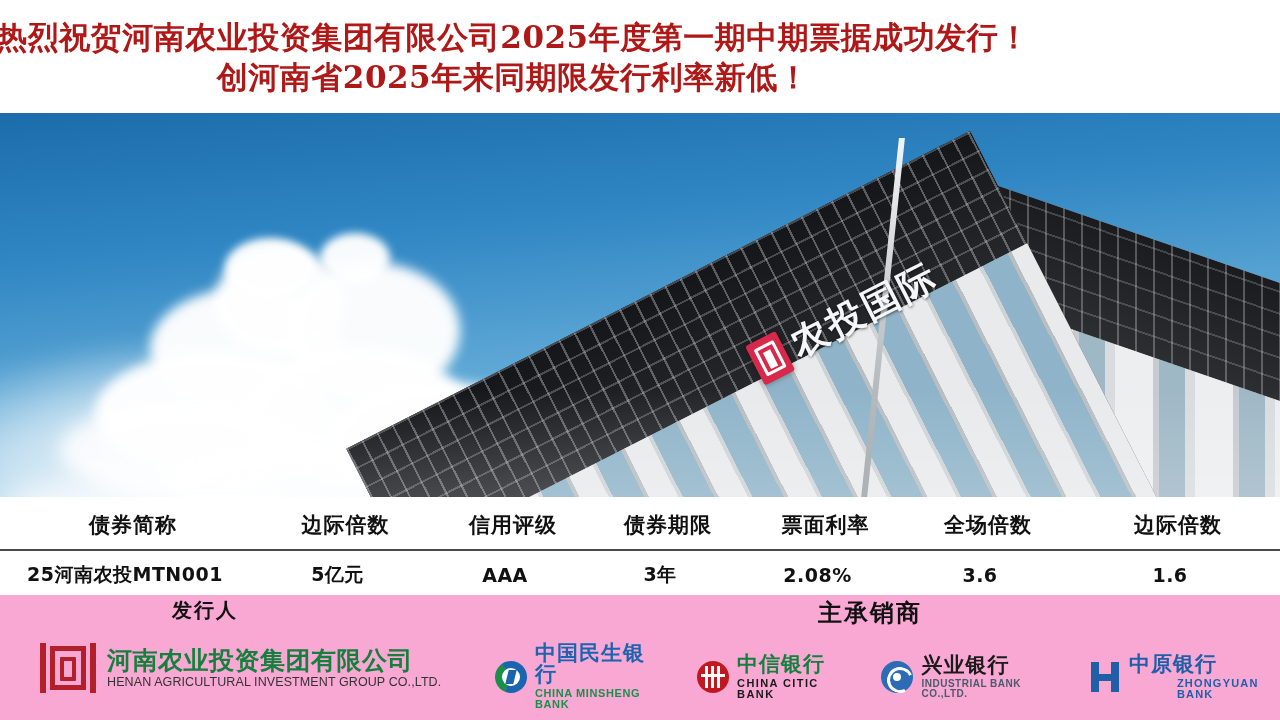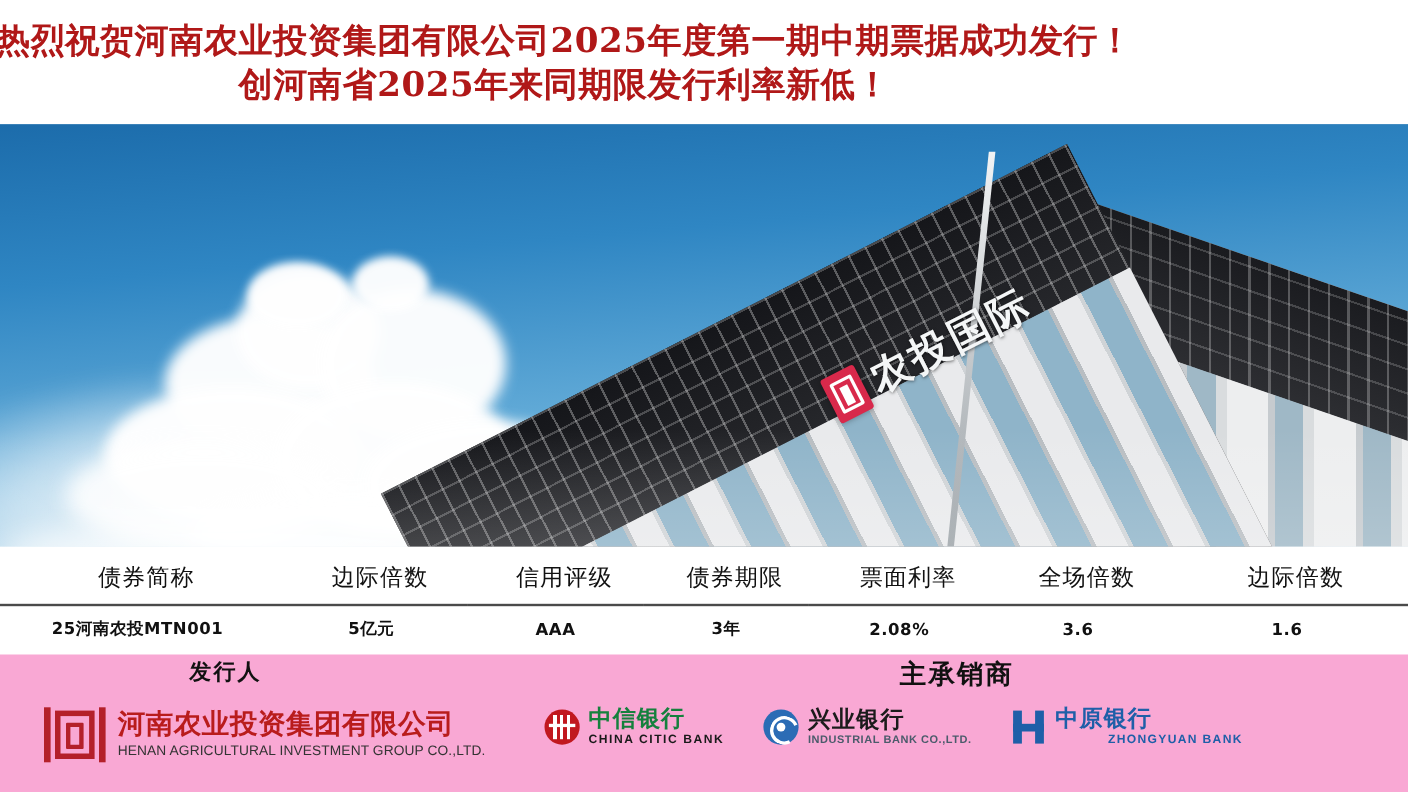--- a/index.html
+++ b/index.html
@@ -126,25 +126,25 @@
   }
 
   
   .table-wrap{position:absolute;left:0;top:497px;width:1280px;height:98px;background:#fff;}
   table.bond{width:1280px;border-collapse:collapse;table-layout:fixed;}
   table.bond th,table.bond td{
     text-align:center;font-weight:normal;color:#111;
     font-family:"DejaVu Serif","Liberation Serif",serif;
   }
   table.bond th{
-    font-size:21px;padding:14px 0 10px 16px;letter-spacing:1px;font-weight:normal;
+    font-size:21px;padding:14px 0 10px 16px;letter-spacing:1px;font-weight:bold;
   }
   table.bond tr.hdr{border-bottom:2px solid #4a4a4a;}
   table.bond td{
-    font-size:15px;padding:11px 0 8px 0;letter-spacing:0.5px;font-weight:bold;
+    font-size:19px;padding:11px 0 8px 0;letter-spacing:0.5px;font-weight:bold;
     font-family:"DejaVu Sans","Liberation Sans",sans-serif;
   }
   .col-0{width:250px;} .col-1{width:175px;} .col-2{width:160px;}
   .col-3{width:150px;} .col-4{width:165px;} .col-5{width:160px;} .col-6{width:220px;}
 
   
   .footer{position:absolute;left:0;top:595px;width:1280px;height:125px;background:#f9a8d4;}
   .cap-issuer{
     position:absolute;left:105px;top:2px;width:200px;text-align:center;
     font-size:20px;font-weight:bold;color:#111;letter-spacing:2px;
@@ -164,22 +164,22 @@
   .seal::before{
     content:"";position:absolute;left:4px;top:3px;right:4px;bottom:3px;
     border:5px solid #b4202a;
   }
   .seal::after{
     content:"";position:absolute;left:14px;top:14px;right:14px;bottom:12px;
     border:4px solid #b4202a;border-radius:1px;
   }
   .issuer-text{display:flex;flex-direction:column;gap:1px;}
   .issuer-cn{
-    font-size:25px;font-weight:bold;color:#b91c1c;letter-spacing:0.5px;
-    font-family:Liberation Mono, monospace;line-height:28px;
+    font-size:25px;font-weight:bold;color:#15803d;letter-spacing:0.5px;
+    font-family:Liberation Sans, sans-serif;line-height:28px;
   }
   .issuer-en{
     font-size:12.5px;color:#333;letter-spacing:0.1px;line-height:15px;
     font-family:"Liberation Sans","DejaVu Sans",sans-serif;
   }
 
   .banks{position:absolute;left:495px;top:643px;display:flex;align-items:center;gap:36px;}
   .bank{display:flex;align-items:center;gap:8px;}
   .bank-text{display:flex;flex-direction:column;line-height:1;}
   .bank-cn{font-size:21px;font-weight:bold;letter-spacing:1px;
@@ -307,20 +307,27 @@
   <div class="issuer-logo">
     <span class="seal"></span>
     <span class="issuer-text">
       <span class="issuer-cn">河南农业投资集团有限公司</span>
       <span class="issuer-en">HENAN AGRICULTURAL INVESTMENT GROUP CO.,LTD.</span>
     </span>
   </div>
 
   <div class="banks">
 
+    <div class="bank">
+      <span class="mark-ms"></span>
+      <span class="bank-text">
+        <span class="bank-cn ms-cn">中国民生银行</span>
+        <span class="bank-en ms-en">CHINA MINSHENG BANK</span>
+      </span>
+    </div>
 
     <div class="bank">
       <span class="mark-citic"></span>
       <span class="bank-text">
         <span class="bank-cn citic-cn">中信银行</span>
         <span class="bank-en citic-en">CHINA CITIC BANK</span>
       </span>
     </div>
 
     <div class="bank">

